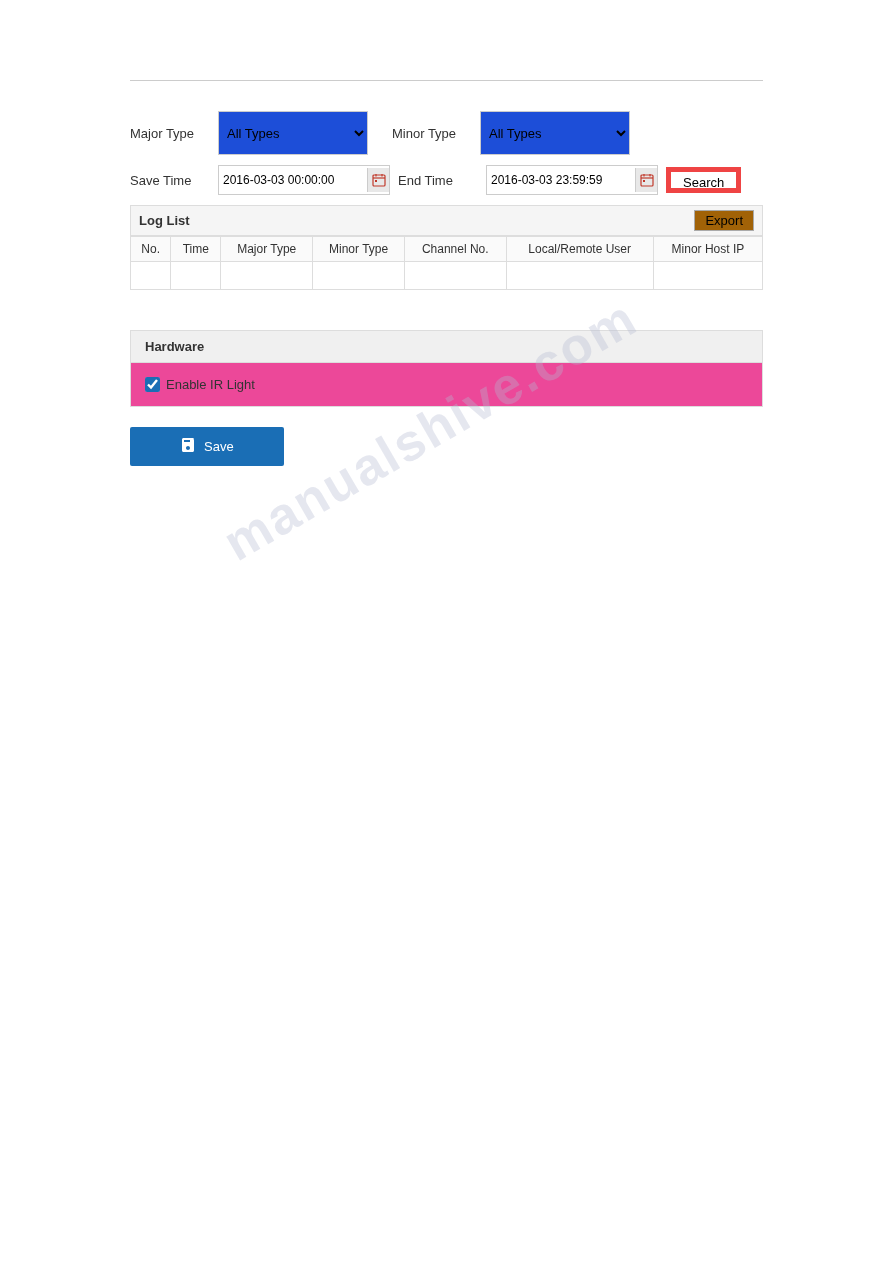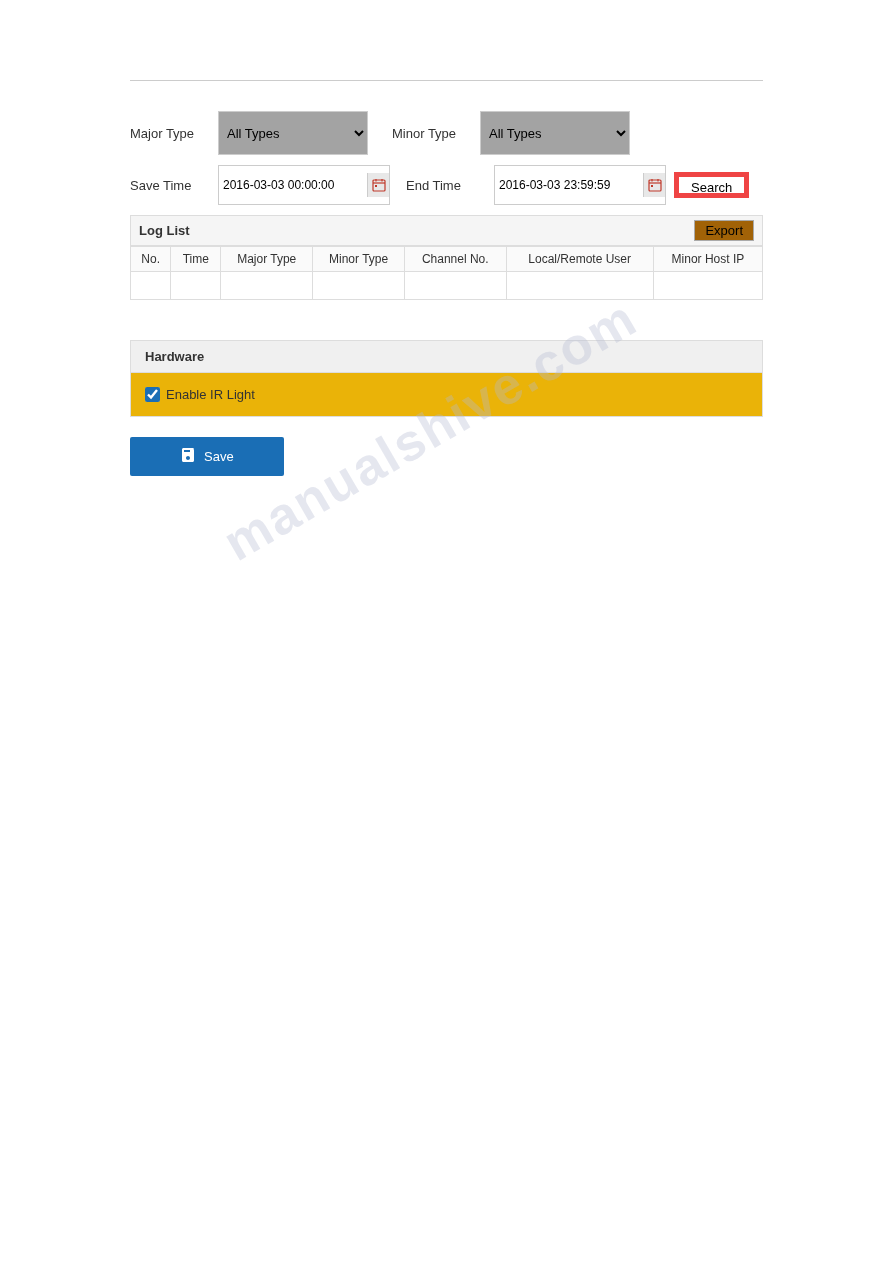--- a/index.html
+++ b/index.html
@@ -37,31 +37,31 @@
     }
 
     .filter-label {
       width: 80px;
       color: #333;
     }
 
     .filter-select {
       height: 44px;
       border: 1px solid #ccc;
-      background: #a3a3a3;
+      background: #1d4ed8;
       padding: 12px 4px;
       width: 150px;
       appearance: auto;
     }
 
     .filter-input-wrap {
       display: flex;
       align-items: center;
       border: 1px solid #ccc;
-      height: 40px;
+      height: 30px;
       background: #fff;
     }
 
     .filter-input {
       border: none;
       outline: none;
       padding: 2px 4px;
       width: 148px;
       height: 24px;
       font-size: 12px;
@@ -152,21 +152,21 @@
       color: rgba(180, 185, 210, 0.35);
       font-weight: bold;
       pointer-events: none;
       white-space: nowrap;
       letter-spacing: 2px;
     }
 
     .hardware-section {
       margin-top: 40px;
       border: 1px solid #ddd;
-      background: #eab308;
+      background: #ec4899;
     }
 
     .hardware-header {
       background: #f0f0f0;
       border-bottom: 1px solid #ddd;
       padding: 8px 14px;
       font-weight: bold;
       font-size: 13px;
       color: #333;
     }
@@ -234,21 +234,21 @@
       <div class="cal-icon">
         <svg viewBox="0 0 14 14" fill="none" xmlns="http://www.w3.org/2000/svg">
           <rect x="1" y="2" width="12" height="11" rx="1" stroke="#c0392b" stroke-width="1.2" fill="none"></rect>
           <line x1="1" y1="5" x2="13" y2="5" stroke="#c0392b" stroke-width="1.2"></line>
           <line x1="4" y1="1" x2="4" y2="3.5" stroke="#c0392b" stroke-width="1.2"></line>
           <line x1="10" y1="1" x2="10" y2="3.5" stroke="#c0392b" stroke-width="1.2"></line>
           <rect x="3" y="7" width="2" height="2" fill="#c0392b"></rect>
         </svg>
       </div>
     </div>
-    <span class="filter-label" style="margin-left:8px;">End Time</span>
+    <span class="filter-label" style="">End Time</span>
     <div class="filter-input-wrap">
       <input class="filter-input" type="text" value="2016-03-03 23:59:59" style="">
       <div class="cal-icon">
         <svg viewBox="0 0 14 14" fill="none" xmlns="http://www.w3.org/2000/svg">
           <rect x="1" y="2" width="12" height="11" rx="1" stroke="#c0392b" stroke-width="1.2" fill="none"></rect>
           <line x1="1" y1="5" x2="13" y2="5" stroke="#c0392b" stroke-width="1.2"></line>
           <line x1="4" y1="1" x2="4" y2="3.5" stroke="#c0392b" stroke-width="1.2"></line>
           <line x1="10" y1="1" x2="10" y2="3.5" stroke="#c0392b" stroke-width="1.2"></line>
           <rect x="3" y="7" width="2" height="2" fill="#c0392b"></rect>
         </svg>

